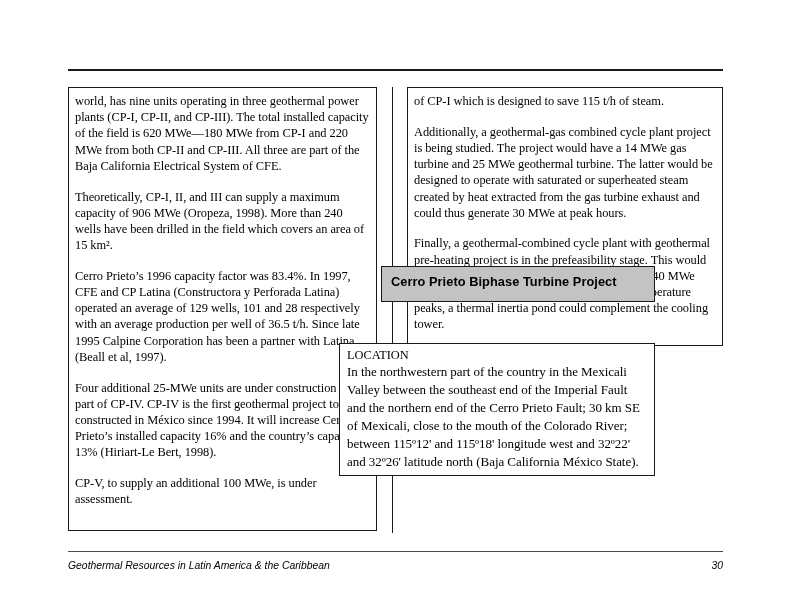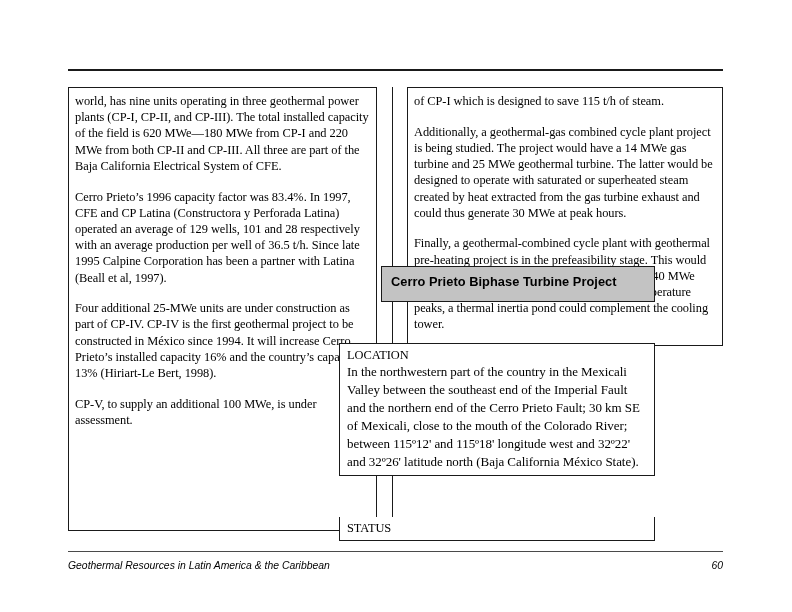--- a/index.html
+++ b/index.html
@@ -167,20 +167,21 @@
 
   <div class="top-rule"></div>
 
   <div class="columns">
 
     <div class="col-divider"></div>
 
     <div class="col col-left">
       <div class="textbox">
         <p class="para">world, has nine units operating in three geothermal power plants (CP-I, CP-II, and CP-III).  The total installed capacity of the field is 620 MWe—180 MWe from CP-I and 220 MWe from both CP-II and CP-III.  All three are part of the Baja California Electrical System of CFE.</p>
+        <p class="para">Theoretically, CP-I, II, and III can supply a maximum capacity of 906 MWe (Oropeza, 1998).  More than 240 wells have been drilled in the field which covers an area of 15 km².</p>
         <p class="para">Cerro Prieto’s 1996 capacity factor was 83.4%.  In 1997, CFE and CP Latina (Constructora y Perforada Latina) operated an average of 129 wells, 101 and 28 respectively with an average production per well of 36.5 t/h.  Since late 1995 Calpine Corporation has been a partner with Latina (Beall et al, 1997).</p>
         <p class="para">Four additional 25-MWe units are under construction as part of CP-IV.   CP-IV is the first geothermal project to be constructed in México since 1994.  It will increase Cerro Prieto’s installed capacity 16% and the country’s capacity 13% (Hiriart-Le Bert, 1998).</p>
         <p class="para">CP-V, to supply an additional 100 MWe, is under assessment.</p>
       </div>
     </div>
 
     <div class="col col-right">
       <div class="textbox textbox-top">
         <p class="para">of CP-I which is designed to save 115 t/h of steam.</p>
         <p class="para">Additionally, a geothermal-gas combined cycle plant project is being studied.  The project would have a 14 MWe gas turbine and 25 MWe geothermal turbine.  The latter would be designed to operate with saturated or superheated steam created by heat extracted from the gas turbine exhaust and could thus generate 30 MWe at peak hours.</p>
@@ -194,25 +195,22 @@
 
     <div class="panel-header">
       <div class="panel-header-title">Cerro Prieto Biphase Turbine Project</div>
     </div>
 
     <div class="panel-cell first-cell">
       <div class="field-label">LOCATION</div>
       <div class="field-value">In the northwestern part of the country in the Mexicali Valley between the southeast end of the Imperial Fault and the northern end of the Cerro Prieto Fault; 30 km SE of Mexicali, close to the mouth of the Colorado River; between 115º12' and 115º18' longitude west and 32º22' and 32º26' latitude north  (Baja California México State).</div>
     </div>
 
-    <div class="panel-cell status-cell">
-      <div class="field-label">STATUS</div>
-    </div>
 
   </div>
 
   <div class="footer-rule"></div>
   <div class="footer">
     <span class="footer-left">Geothermal Resources in Latin America &amp; the Caribbean</span>
-    <span class="footer-right">60</span>
+    <span class="footer-right">30</span>
   </div>
 
 </div>
 
 </body></html>

